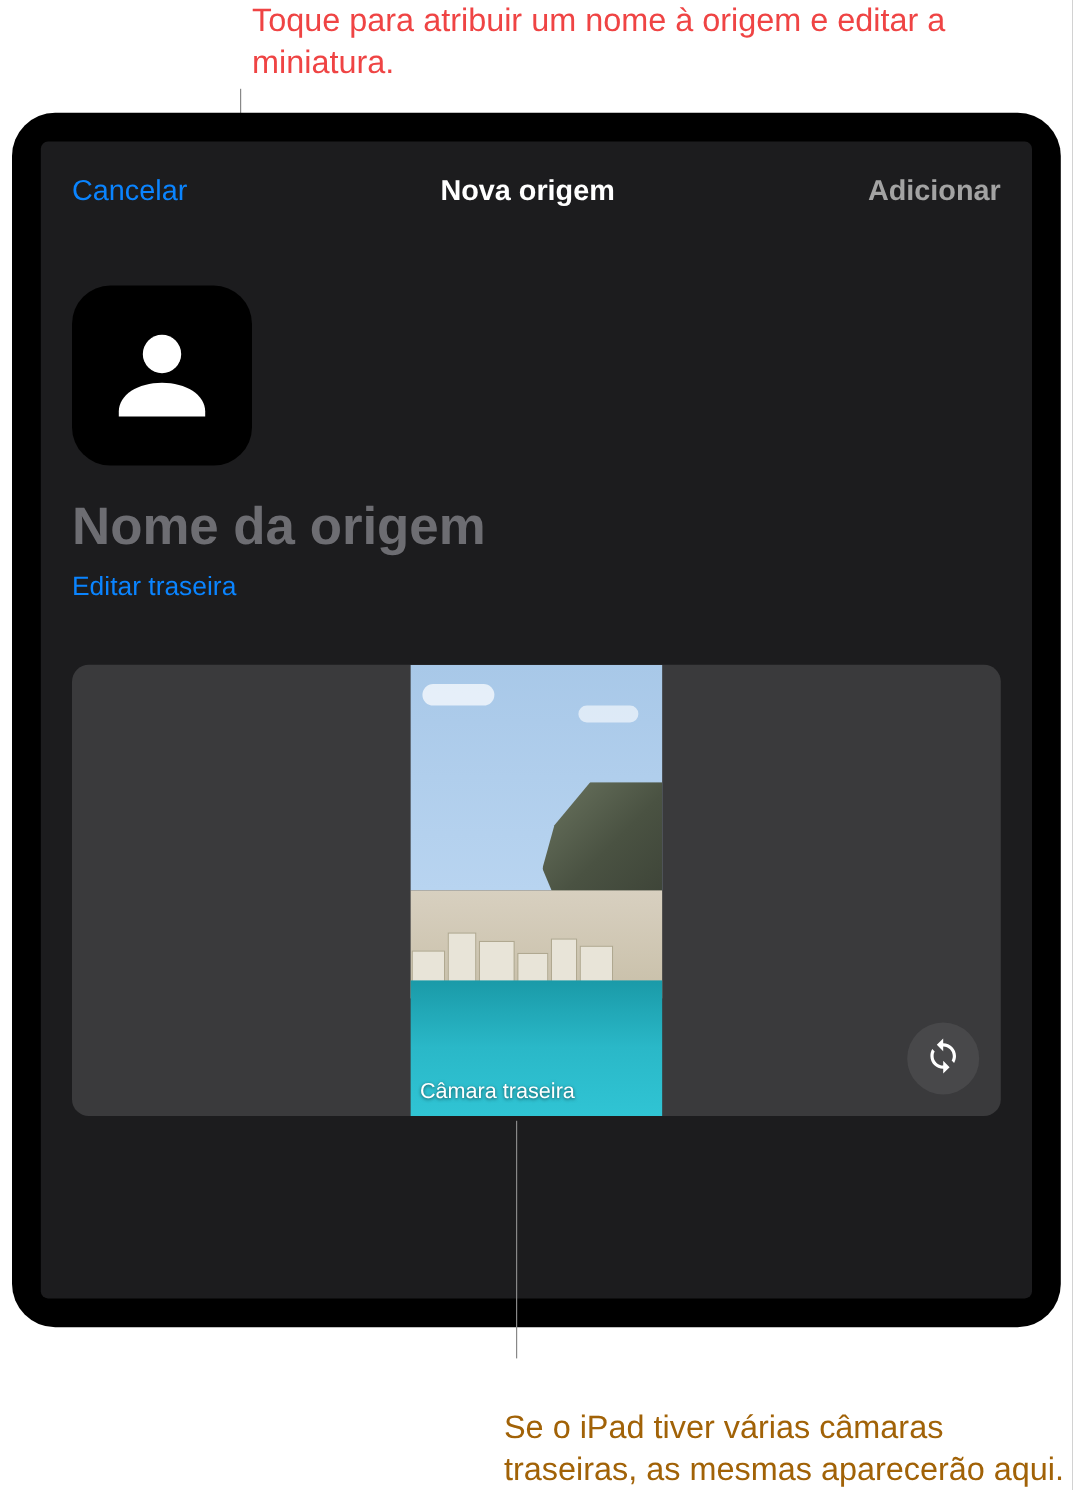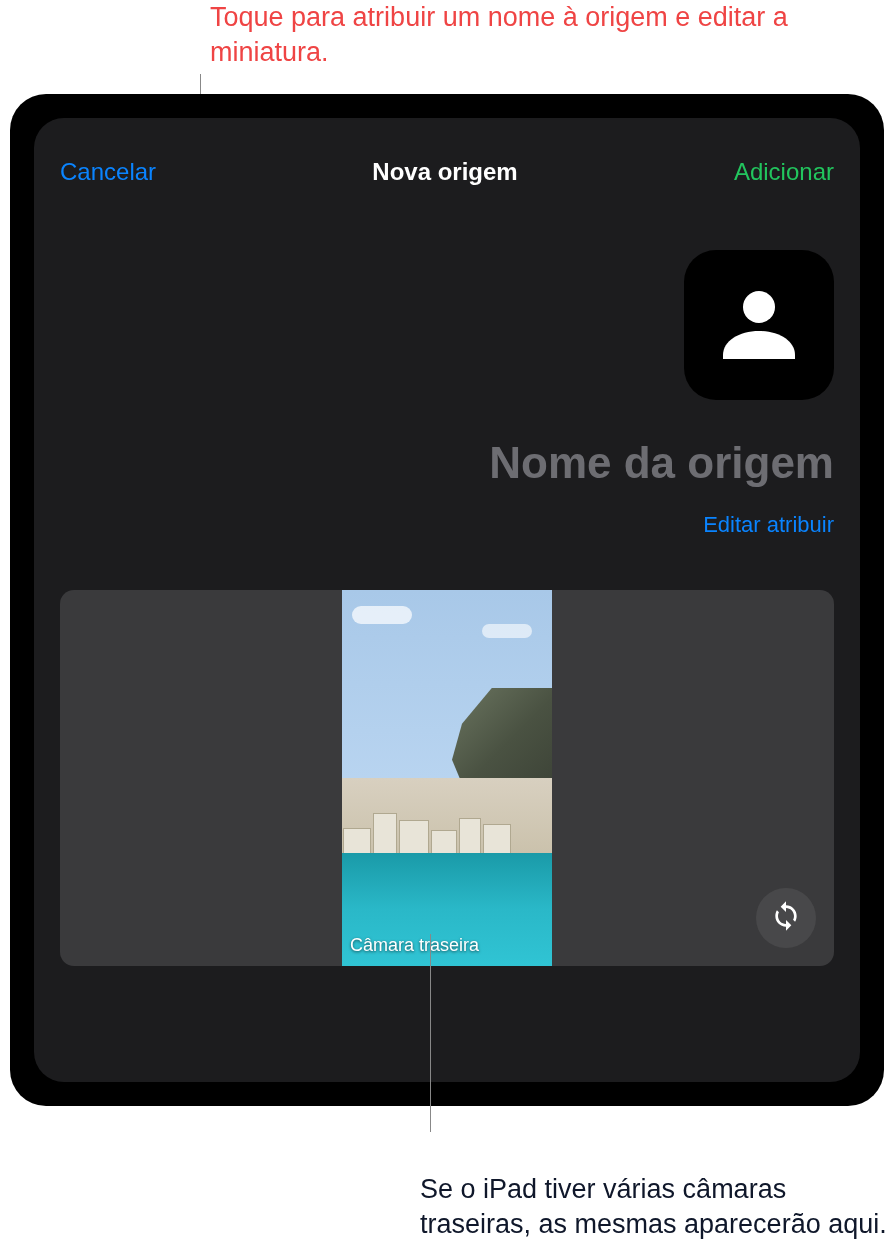--- a/index.html
+++ b/index.html
@@ -20,21 +20,21 @@
       left: 210px;
       font-size: 27px;
       color: #ef4444;
       line-height: 1.3;
     }
     .annotation-bottom {
       position: absolute;
       bottom: 0;
       left: 420px;
       font-size: 27px;
-      color: #0f172a;
+      color: #a16207;
       line-height: 1.3;
     }
     .callout-line-top {
       position: absolute;
       top: 74px;
       left: 200px;
       width: 1px;
       height: 340px;
       background: #888;
     }
@@ -74,51 +74,50 @@
       border-radius: 36px;
       overflow: hidden;
     }
     .modal {
       position: absolute;
       top: 24px;
       left: 24px;
       right: 24px;
       bottom: 24px;
       background: #1c1c1e;
-      border-radius: 30px;
-      padding: 32px 26px;
+      border-radius: 6px;
+      padding: 20px 26px;
     }
     .nav-bar {
       display: flex;
       justify-content: space-between;
       align-items: center;
       height: 44px;
     }
     .nav-cancel {
       color: #0a84ff;
       font-size: 24px;
       font-weight: 400;
       cursor: pointer;
     }
     .nav-title {
       color: #fff;
       font-size: 24px;
       font-weight: 700;
     }
     .nav-add {
-      color: #22c55e;
+      color: #a3a3a3;
       font-size: 24px;
-      font-weight: 400;
+      font-weight: 700;
     }
     .avatar-section {
       display: flex;
       flex-direction: column;
-      align-items: flex-end;
+      align-items: flex-start;
       margin-top: 56px;
-      gap: 12px;
     }
     .avatar-circle {
       width: 150px;
       height: 150px;
       background: #000;
       border-radius: 32px;
       display: flex;
       align-items: center;
       justify-content: center;
     }
@@ -294,21 +293,21 @@
     <div class="avatar-section">
       <div class="avatar-circle">
         <span class="avatar-icon">
           <svg viewBox="0 0 24 24">
               <circle cx="12" cy="8" r="4"></circle>
               <path d="M12 14c-5 0-9 2.5-9 6v1h18v-1c0-3.5-4-6-9-6z"></path>
             </svg>
         </span>
       </div>
       <div class="source-name">Nome da origem</div>
-      <div class="edit-thumbnail">Editar atribuir</div>
+      <div class="edit-thumbnail">Editar traseira</div>
     </div>
 
     <div class="preview-container">
       <div class="camera-preview">
         <div class="sky">
           <div class="cloud1"></div>
           <div class="cloud2"></div>
         </div>
         <div class="mountain"></div>
         <div class="buildings">

